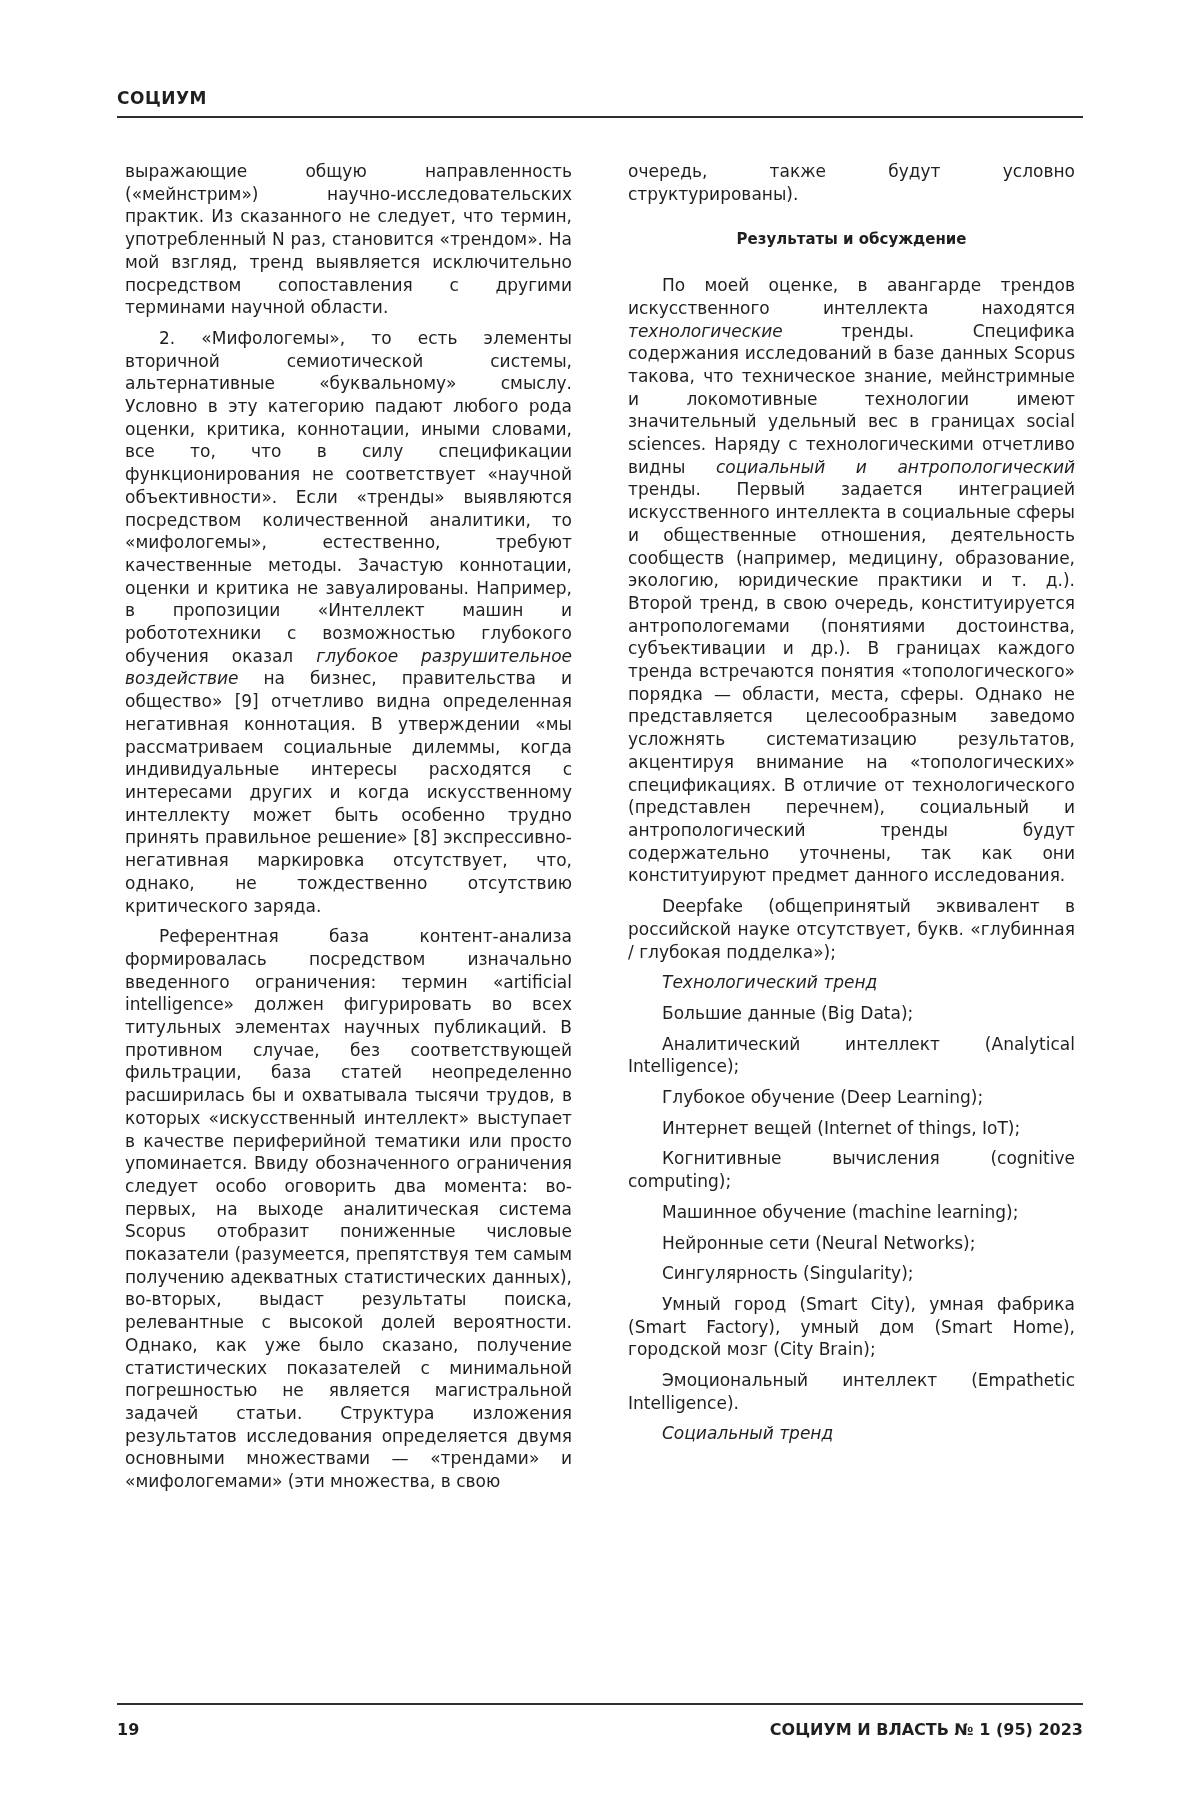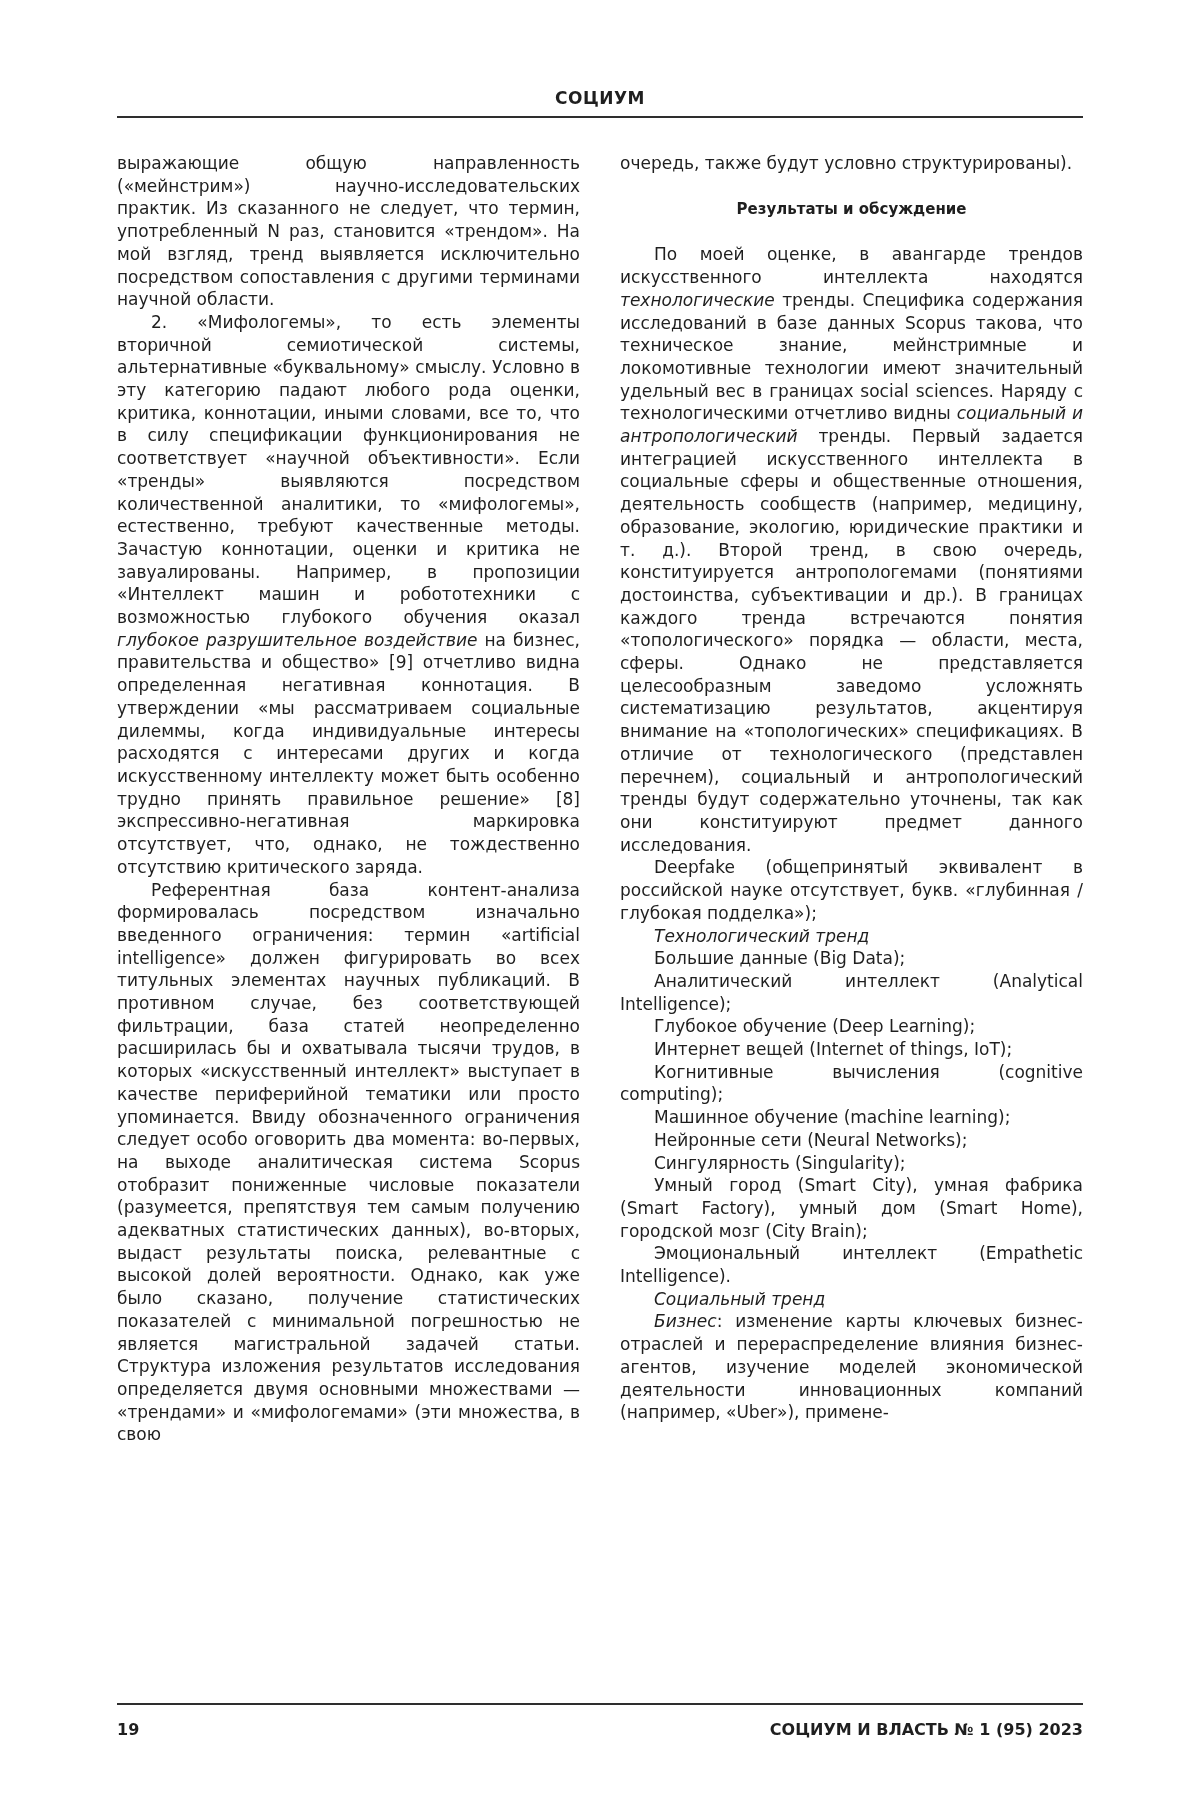--- a/index.html
+++ b/index.html
@@ -15,21 +15,20 @@
     background: #ffffff;
     padding: 88px 117px 0 117px;
     font-family: "DejaVu Sans", "Liberation Sans", sans-serif;
     color: #1f1f1f;
   }
   .running-head {
     font-size: 17px;
     font-weight: bold;
     letter-spacing: 0.5px;
     padding-bottom: 8px;
-    text-align: center;
   }
   .head-rule {
     border: none;
     border-top: 2px solid #2e2e2e;
     margin: 0 0 34px 0;
   }
   .columns {
     display: flex;
     gap: 40px;
     height: 1530px;
@@ -37,21 +36,21 @@
   }
   .col {
     width: 463px;
     font-size: 17px;
     line-height: 22.7px;
     text-align: justify;
     hyphens: auto;
     -webkit-hyphens: auto;
   }
   .para {
-    margin: 0;
+    margin: 8px;
   }
   .para.indent {
     text-indent: 34px;
   }
   .col-heading {
     font-size: 15px;
     font-weight: bold;
     text-align: center;
     margin: 23px 0 23px 0;
     text-indent: 0;
@@ -106,21 +105,20 @@
         <p class="para indent"><span>Аналитический интеллект (Analytical Intelligence);</span></p>
         <p class="para indent"><span>Глубокое обучение (Deep Learning);</span></p>
         <p class="para indent"><span>Интернет вещей (Internet of things, IoT);</span></p>
         <p class="para indent"><span>Когнитивные вычисления (cognitive computing);</span></p>
         <p class="para indent"><span>Машинное обучение (machine learning);</span></p>
         <p class="para indent"><span>Нейронные сети (Neural Networks);</span></p>
         <p class="para indent"><span>Сингулярность (Singularity);</span></p>
         <p class="para indent"><span>Умный город (Smart City), умная фабрика (Smart Factory), умный дом (Smart Home), городской мозг (City Brain);</span></p>
         <p class="para indent"><span>Эмоциональный интеллект (Empathetic Intelligence).</span></p>
         <p class="para indent"><span class="it">Социальный тренд</span></p>
-        <p class="para indent"><span class="it">Бизнес</span><span>: изменение карты ключевых бизнес-отраслей и перераспределение влияния бизнес-агентов, изучение моделей экономической деятельности инновационных компаний (например, «Uber»), примене-</span></p>
       </div>
   </div>
 
   <hr class="foot-rule">
 
   <div class="page-footer">
     <span>19</span>
     <span>СОЦИУМ И ВЛАСТЬ № 1 (95) 2023</span>
   </div>
 

